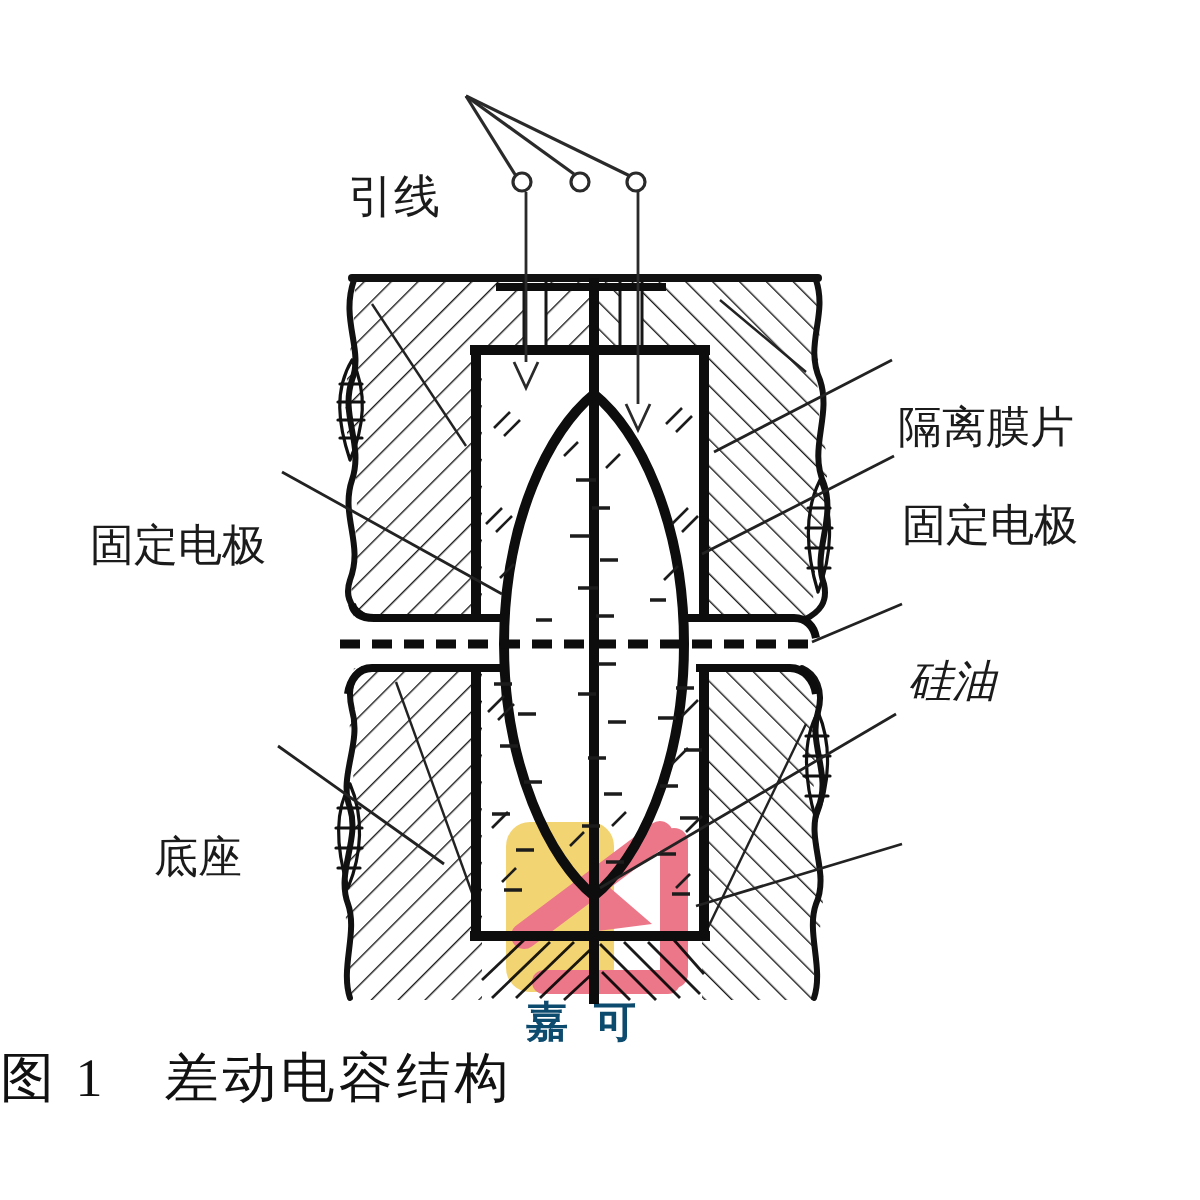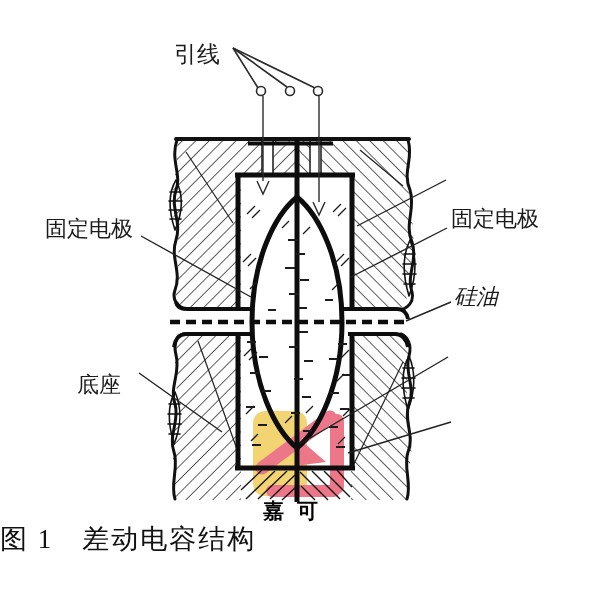--- a/index.html
+++ b/index.html
@@ -1,25 +1,25 @@
 <!DOCTYPE html>
 <html><head>
 <meta charset="utf-8">
 <style>
   html,body{margin:0;padding:0;background:#ffffff;}
   #stage{position:relative;width:600px;height:600px;background:#ffffff;overflow:hidden;
          font-family:"Liberation Serif","DejaVu Serif",serif;}
   #stage svg{position:absolute;left:0;top:0;}
   .lbl{position:absolute;color:#1b1b1b;font-size:22px;line-height:1.05;white-space:nowrap;
-       font-family:"Liberation Serif","DejaVu Serif",serif;}
+       font-family:"Liberation Serif","DejaVu Serif",serif;margin-top:44px;}
   .lbl-lead{font-size:23px;}
   .caption{position:absolute;left:0;right:0;top:521px;text-align:left;color:#111;
            font-size:27px;letter-spacing:2px;font-weight:500;}
   .wm-text{position:absolute;left:263px;top:497px;font-size:21px;letter-spacing:13px;
-           color:#000000;mix-blend-mode:multiply;font-weight:600;}
+           color:#0c4a6e;mix-blend-mode:multiply;font-weight:600;}
 </style>
 </head>
 <body>
 
 <div id="stage">
 
 <svg width="600" height="600" viewBox="0 0 600 600">
   <defs>
     <pattern id="hatchL" patternUnits="userSpaceOnUse" width="9.5" height="9.5" patternTransform="rotate(45)">
       <line x1="0" y1="0" x2="0" y2="9.5" stroke="#1a1a1a" stroke-width="1.4"></line>
@@ -200,19 +200,20 @@
     <line x1="448" y1="357" x2="300" y2="444"></line>
     <line x1="451" y1="422" x2="348" y2="453"></line>
     <line x1="141" y1="236" x2="251" y2="297"></line>
     <line x1="139" y1="373" x2="222" y2="432"></line>
   </g>
 </svg>
 
 <div class="lbl lbl-lead" style="left:174px;top:43px;">引线</div>
 <div class="lbl" style="left:45px;top:217px;">固定电极</div>
 <div class="lbl" style="left:77px;top:373px;">底座</div>
+<div class="lbl" style="left:449px;top:158px;">隔离膜片</div>
 <div class="lbl" style="left:451px;top:207px;">固定电极</div>
 <div class="lbl" style="left:454px;top:285px;font-style:italic;">硅油</div>
 
 <div class="wm-text">嘉可</div>
 <div class="caption">图 1　差动电容结构</div>
 
 </div>
 
 </body></html>

